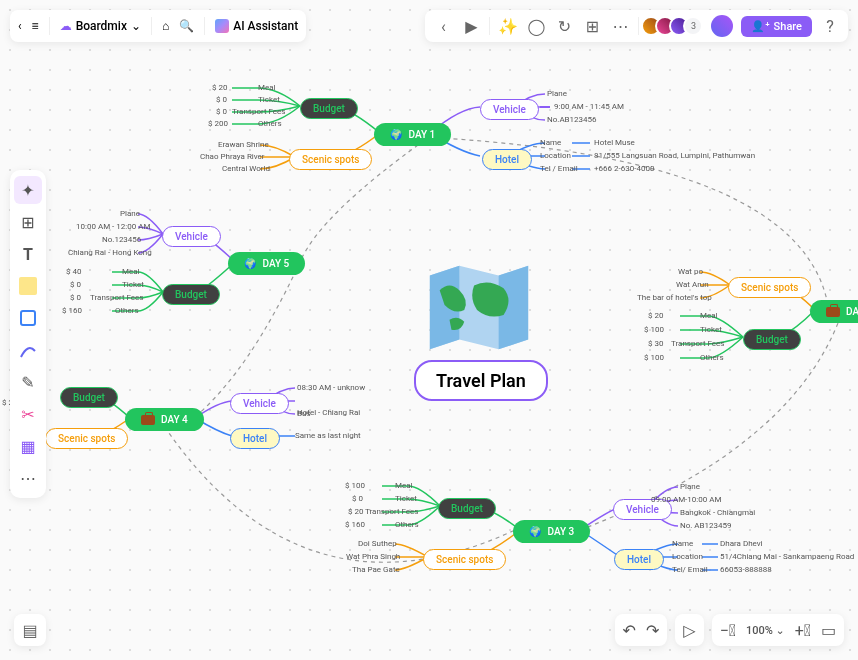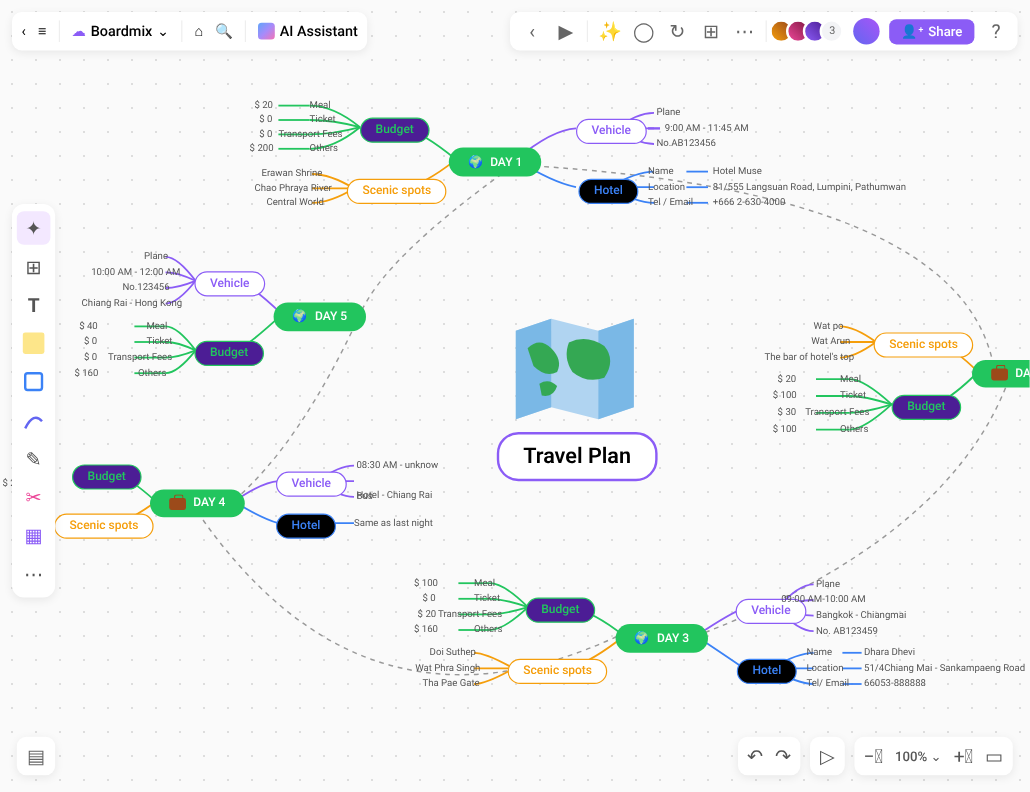--- a/index.html
+++ b/index.html
@@ -32,24 +32,24 @@
 .left-toolbar .conn{width:18px;height:18px}
 
 .bottom-left{position:absolute;bottom:14px;left:14px;background:#fff;border-radius:8px;box-shadow:0 2px 8px rgba(0,0,0,0.08);width:32px;height:32px;display:flex;align-items:center;justify-content:center;color:#666}
 .bottom-right{position:absolute;bottom:14px;right:14px;display:flex;gap:8px}
 .br-group{background:#fff;border-radius:8px;box-shadow:0 2px 8px rgba(0,0,0,0.08);height:32px;display:flex;align-items:center;padding:0 8px;gap:10px;color:#555}
 .zoom-txt{font-size:11px;font-weight:500}
 
 .node{position:absolute;border-radius:14px;padding:4px 12px;font-size:10px;font-weight:500;display:flex;align-items:center;gap:6px;white-space:nowrap}
 .n-center{border:2px solid #8b5cf6;background:#fff;font-size:18px;font-weight:600;padding:8px 20px;border-radius:18px}
 .n-day{background:#22c55e;color:#fff;padding:6px 16px}
-.n-budget{border:1.5px solid #22c55e;background:#4c1d95;color:#22c55e}
+.n-budget{border:1.5px solid #22c55e;background:#404040;color:#22c55e}
 .n-spots{border:1.5px solid #f59e0b;background:#fff;color:#f59e0b}
 .n-vehicle{border:1.5px solid #8b5cf6;background:#fff;color:#8b5cf6}
-.n-hotel{border:1.5px solid #3b82f6;background:#000000;color:#3b82f6}
+.n-hotel{border:1.5px solid #3b82f6;background:#fef9c3;color:#3b82f6}
 .briefcase{width:14px;height:10px;background:#9c4a1a;border-radius:2px;position:relative}
 .briefcase::before{content:"";position:absolute;top:-3px;left:4px;width:6px;height:3px;border:1px solid #9c4a1a;border-bottom:none;border-radius:2px 2px 0 0}
 
 .leaf{position:absolute;font-size:8px;color:#555;white-space:nowrap}
 .tick{display:inline-block;width:10px;height:2px;margin-right:4px;vertical-align:middle}.tp{background:#8b5cf6}
 
 .map-icon{position:absolute;left:420px;top:260px;width:118px;height:95px}
 .map-icon svg{width:100%;height:100%}
 
 svg.lines{position:absolute;inset:0;pointer-events:none}
@@ -199,21 +199,21 @@
   </div>
 <div class="leaf" style="left:258px;top:83px"><span>Meal</span></div>
 <div class="leaf" style="left:212px;top:83px;text-align:right"><span>$ 20</span></div>
 <div class="leaf" style="left:258px;top:95px"><span>Ticket</span></div>
 <div class="leaf" style="left:216px;top:95px"><span>$ 0</span></div>
 <div class="leaf" style="left:232px;top:107px"><span>Transport Fees</span></div>
 <div class="leaf" style="left:216px;top:107px"><span>$ 0</span></div>
 <div class="leaf" style="left:258px;top:119px"><span>Others</span></div>
 <div class="leaf" style="left:208px;top:119px"><span>$ 200</span></div>
 <div class="leaf" style="left:218px;top:140px"><span>Erawan Shrine</span></div>
-<div class="leaf" style="left:212px;top:152px"><span>Chao Phraya River</span></div>
+<div class="leaf" style="left:200px;top:152px"><span>Chao Phraya River</span></div>
 <div class="leaf" style="left:222px;top:164px"><span>Central World</span></div>
 <div class="leaf" style="left:547px;top:89px"><span>Plane</span></div>
 <div class="leaf" style="left:540px;top:102px"><span class="tick tp"></span><span>9:00 AM - 11:45 AM</span></div>
 <div class="leaf" style="left:547px;top:115px"><span>No.AB123456</span></div>
 <div class="leaf" style="left:540px;top:138px"><span>Name</span></div>
 <div class="leaf" style="left:594px;top:138px"><span>Hotel Muse</span></div>
 <div class="leaf" style="left:540px;top:151px"><span>Location</span></div>
 <div class="leaf" style="left:594px;top:151px"><span>81/555 Langsuan Road, Lumpini, Pathumwan</span></div>
 <div class="leaf" style="left:540px;top:164px"><span>Tel / Email</span></div>
 <div class="leaf" style="left:594px;top:164px"><span>+666 2-630-4000</span></div>

